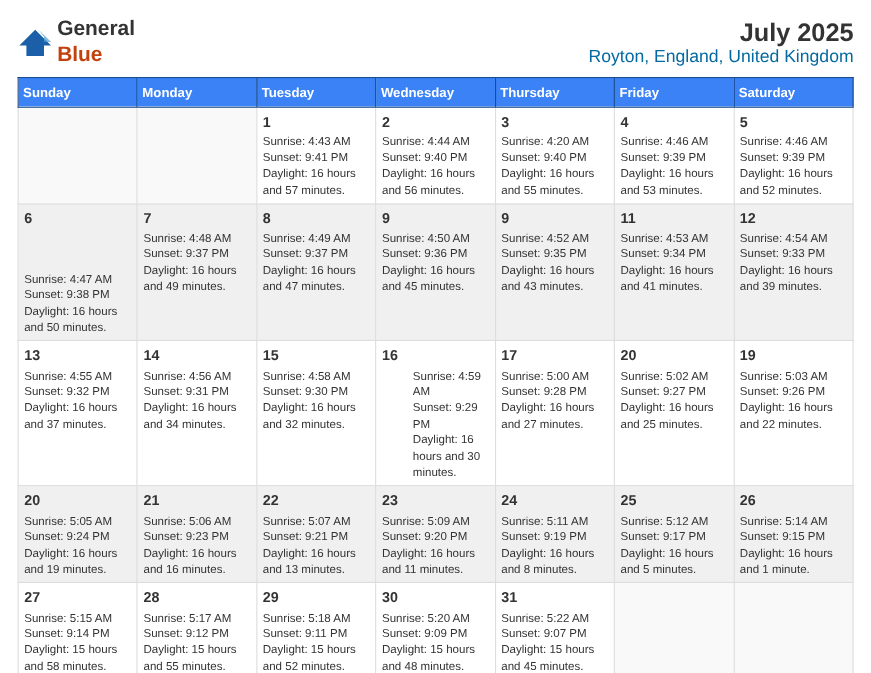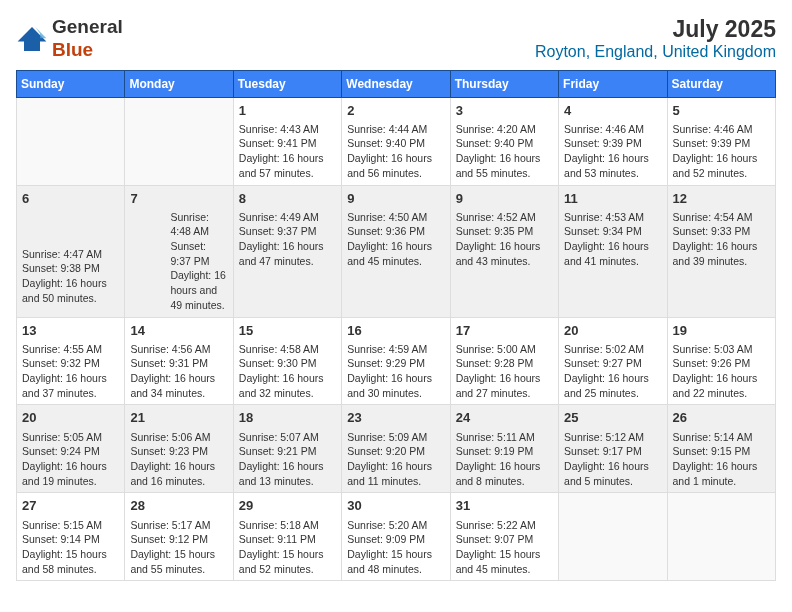--- a/index.html
+++ b/index.html
@@ -160,21 +160,21 @@
       </tr>
       <tr>
         <td>
           <span class="day-number">6</span>
           <div class="day-info" style="white-space: pre-line; margin-top: 39px;">Sunrise: 4:47 AM
 Sunset: 9:38 PM
 Daylight: 16 hours and 50 minutes.</div>
         </td>
         <td>
           <span class="day-number">7</span>
-          <div class="day-info" style="white-space: pre-line; margin-left: 40px;">Sunrise: 4:48 AM
+          <div class="day-info" style="white-space: pre-line;">Sunrise: 4:48 AM
 Sunset: 9:37 PM
 Daylight: 16 hours and 49 minutes.</div>
         </td>
         <td>
           <span class="day-number">8</span>
           <div class="day-info" style="white-space: pre-line;">Sunrise: 4:49 AM
 Sunset: 9:37 PM
 Daylight: 16 hours and 47 minutes.</div>
         </td>
         <td>
@@ -216,21 +216,21 @@
 Daylight: 16 hours and 34 minutes.</div>
         </td>
         <td>
           <span class="day-number">15</span>
           <div class="day-info" style="white-space: pre-line;">Sunrise: 4:58 AM
 Sunset: 9:30 PM
 Daylight: 16 hours and 32 minutes.</div>
         </td>
         <td>
           <span class="day-number">16</span>
-          <div class="day-info" style="white-space: pre-line;">Sunrise: 4:59 AM
+          <div class="day-info" style="white-space: pre-line; margin-left: 28px;">Sunrise: 4:59 AM
 Sunset: 9:29 PM
 Daylight: 16 hours and 30 minutes.</div>
         </td>
         <td>
           <span class="day-number">17</span>
           <div class="day-info" style="white-space: pre-line;">Sunrise: 5:00 AM
 Sunset: 9:28 PM
 Daylight: 16 hours and 27 minutes.</div>
         </td>
         <td>
@@ -253,21 +253,21 @@
 Sunset: 9:24 PM
 Daylight: 16 hours and 19 minutes.</div>
         </td>
         <td>
           <span class="day-number">21</span>
           <div class="day-info" style="white-space: pre-line;">Sunrise: 5:06 AM
 Sunset: 9:23 PM
 Daylight: 16 hours and 16 minutes.</div>
         </td>
         <td>
-          <span class="day-number">18</span>
+          <span class="day-number">22</span>
           <div class="day-info" style="white-space: pre-line;">Sunrise: 5:07 AM
 Sunset: 9:21 PM
 Daylight: 16 hours and 13 minutes.</div>
         </td>
         <td>
           <span class="day-number">23</span>
           <div class="day-info" style="white-space: pre-line;">Sunrise: 5:09 AM
 Sunset: 9:20 PM
 Daylight: 16 hours and 11 minutes.</div>
         </td>

